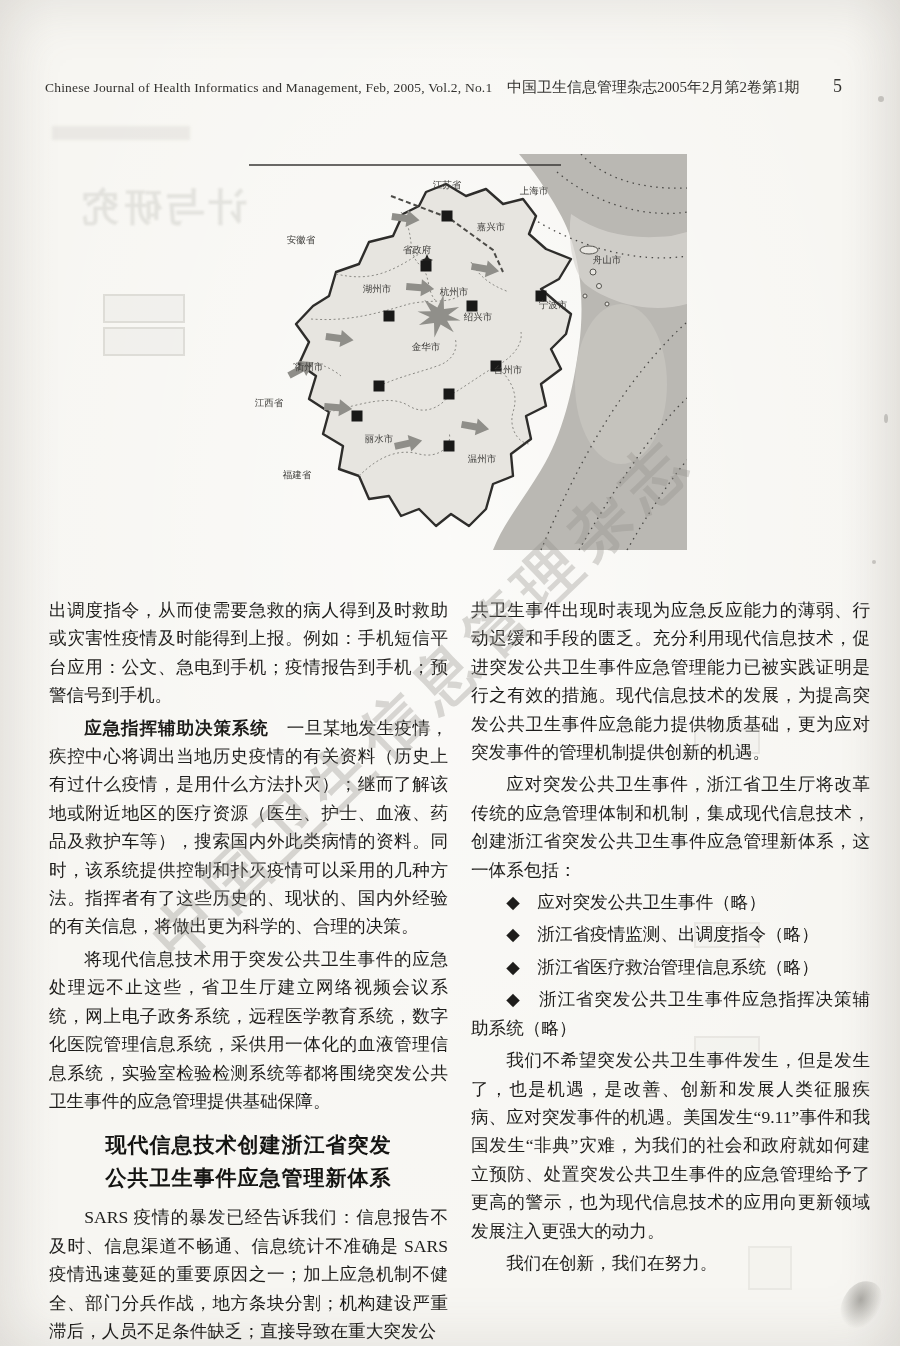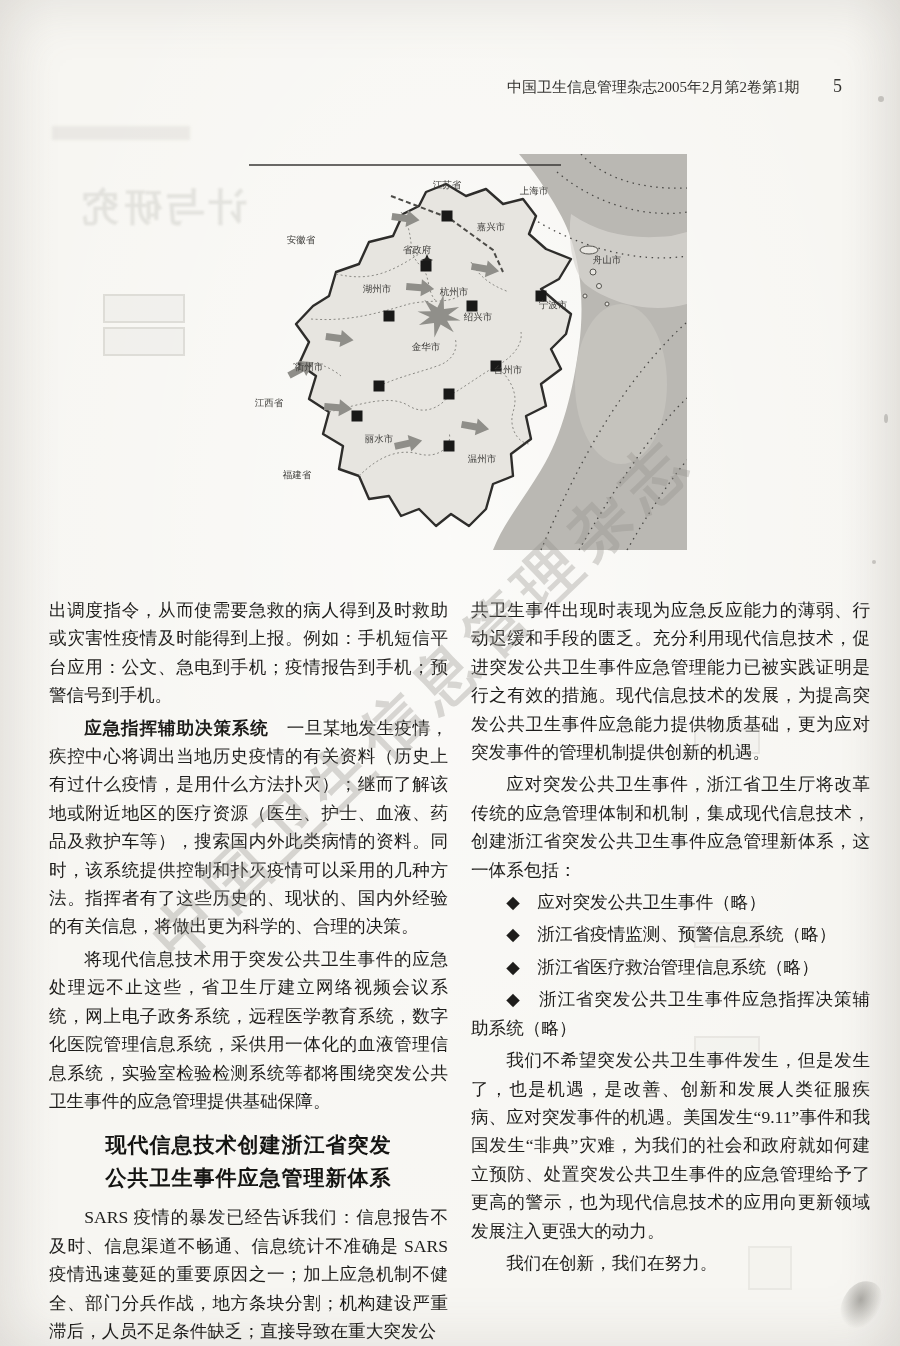--- a/index.html
+++ b/index.html
@@ -75,20 +75,21 @@
   <div class="ghost ghost-bar"></div>
   <div class="ghost ghost-title">计与研究</div>
   <div class="ghost ghost-box gb1"></div>
   <div class="ghost ghost-box gb2"></div>
   <div class="ghost ghost-box gb3"></div>
   <div class="ghost ghost-box gb4"></div>
   <div class="ghost ghost-box gb5"></div>
   <div class="ghost ghost-box gb6"></div>
 
   <div class="hdr">
+    <span class="en">Chinese Journal of Health Informatics and Management, Feb, 2005, Vol.2, No.1</span>
     <span class="zh">中国卫生信息管理杂志2005年2月第2卷第1期</span>
     <span class="pn">5</span>
   </div>
 
   <figure class="fig" style="margin:4px;">
     <svg width="446" height="398" viewBox="0 0 446 398">
       <defs>
         <path id="arrow-shape" class="arrow" d="M0,5 L15,5 L15,0 L28,8.5 L15,17 L15,12 L0,12 Z"></path>
       </defs>
 
@@ -196,21 +197,21 @@
       <span>公共卫生事件应急管理新体系</span>
     </h2>
     <p class="para">SARS 疫情的暴发已经告诉我们：信息报告不及时、信息渠道不畅通、信息统计不准确是 SARS 疫情迅速蔓延的重要原因之一；加上应急机制不健全、部门分兵作战，地方条块分割；机构建设严重滞后，人员不足条件缺乏；直接导致在重大突发公</p>
   </div>
 
   <div class="col right">
     <p class="para noindent">共卫生事件出现时表现为应急反应能力的薄弱、行动迟缓和手段的匮乏。充分利用现代信息技术，促进突发公共卫生事件应急管理能力已被实践证明是行之有效的措施。现代信息技术的发展，为提高突发公共卫生事件应急能力提供物质基础，更为应对突发事件的管理机制提供创新的机遇。</p>
     <p class="para">应对突发公共卫生事件，浙江省卫生厅将改革传统的应急管理体制和机制，集成现代信息技术，创建浙江省突发公共卫生事件应急管理新体系，这一体系包括：</p>
     <div>
         <p class="para bullet">◆　应对突发公共卫生事件（略）</p>
-        <p class="para bullet">◆　浙江省疫情监测、预警信息系统（略）</p>
+        <p class="para bullet">◆　浙江省疫情监测、出调度指令（略）</p>
         <p class="para bullet">◆　浙江省医疗救治管理信息系统（略）</p>
         <p class="para bullet">◆　浙江省突发公共卫生事件应急指挥决策辅助系统（略）</p>
       </div>
     <p class="para">我们不希望突发公共卫生事件发生，但是发生了，也是机遇，是改善、创新和发展人类征服疾病、应对突发事件的机遇。美国发生“9.11”事件和我国发生“非典”灾难，为我们的社会和政府就如何建立预防、处置突发公共卫生事件的应急管理给予了更高的警示，也为现代信息技术的应用向更新领域发展注入更强大的动力。</p>
     <p class="para">我们在创新，我们在努力。</p>
   </div>
 
   <div class="smudge"></div>
   <div class="speck sp1"></div>
   <div class="speck sp2"></div>

